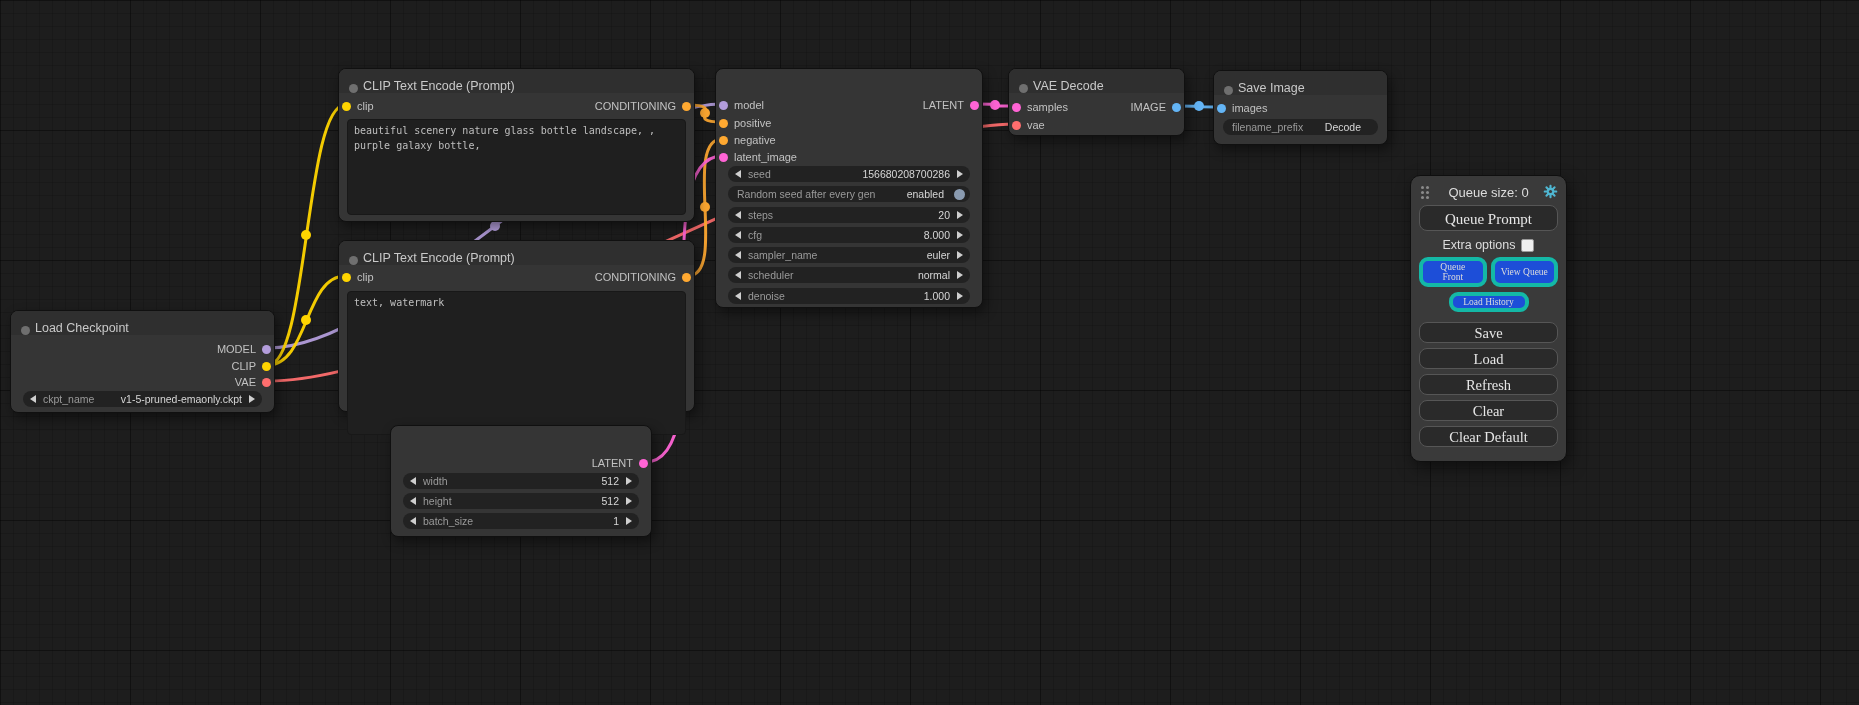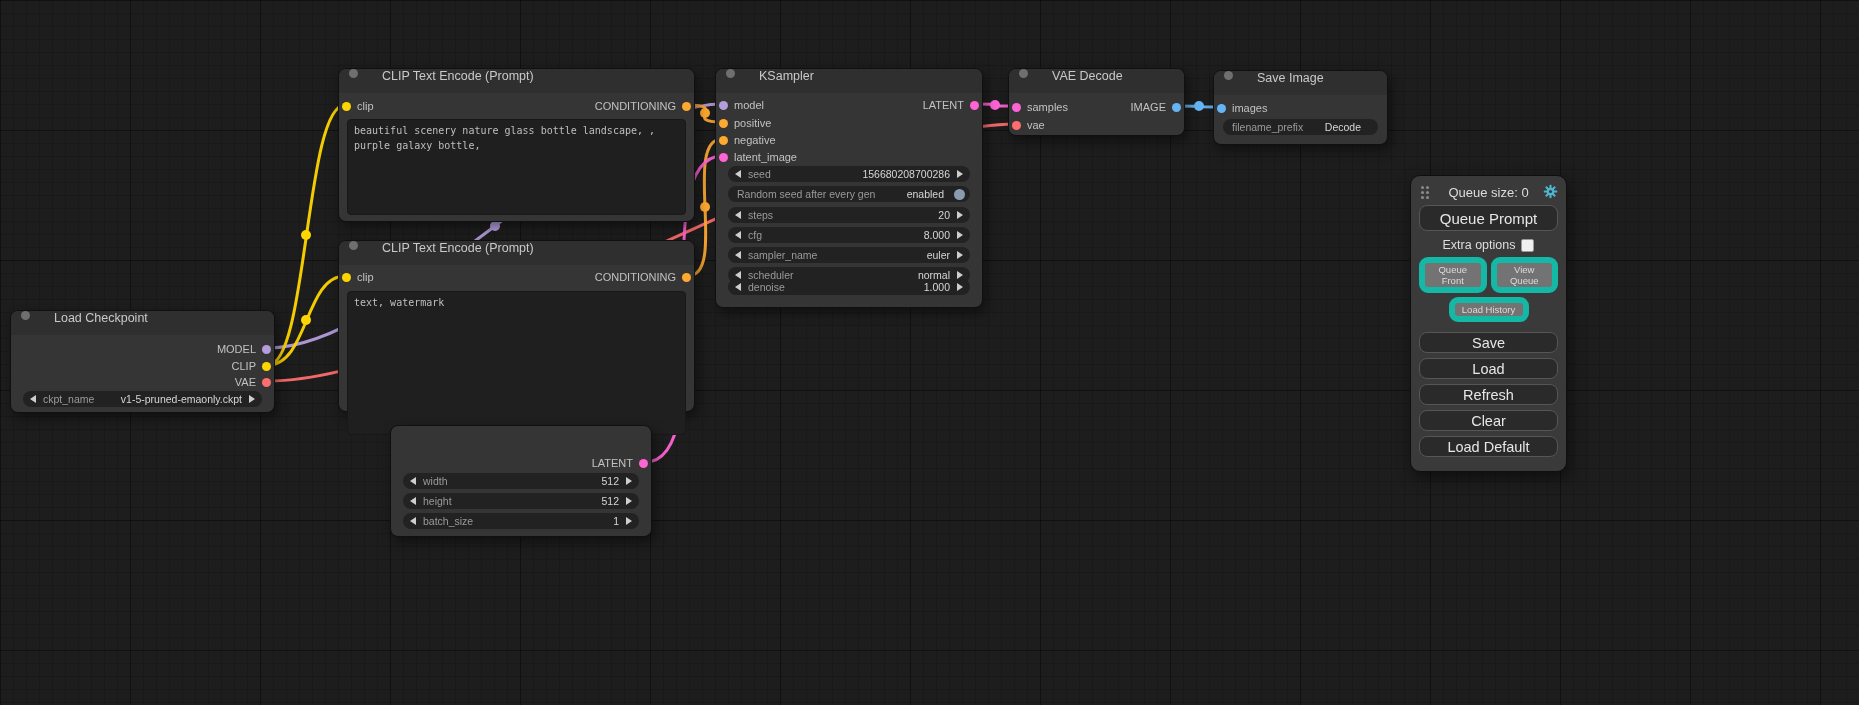--- a/index.html
+++ b/index.html
@@ -11,21 +11,21 @@
       linear-gradient(rgba(0,0,0,.30) 1px, transparent 1px),
       linear-gradient(90deg, rgba(0,0,0,.30) 1px, transparent 1px),
       linear-gradient(rgba(0,0,0,.13) 1px, transparent 1px),
       linear-gradient(90deg, rgba(0,0,0,.13) 1px, transparent 1px);
     background-size:130px 130px,130px 130px,13px 13px,13px 13px;
   }
   .wires{position:absolute;left:0;top:0;z-index:1;}
   .wires path{fill:none;stroke-width:3;stroke-linecap:round;opacity:.95;}
   .node{position:absolute;z-index:2;background:#353535;border:1px solid #101010;
         border-radius:8px;box-shadow:3px 5px 12px rgba(0,0,0,.45);box-sizing:border-box;}
-  .ntitle{height:24px;display:flex;align-items:flex-start;gap:24px;padding:0 10px;
+  .ntitle{height:24px;display:flex;align-items:flex-end;gap:5px;padding:0 10px;
           background:#2f2f2f;border-radius:7px 7px 0 0;}
   .tdot{width:9px;height:9px;border-radius:50%;background:#6f6f6f;flex:none;}
   .ttext{font-size:12.5px;color:#c9c9c9;white-space:nowrap;}
   .slot{position:absolute;display:flex;align-items:center;gap:6px;height:14px;font-size:11px;}
   .slot.in{left:3px;}
   .slot.out{right:3px;}
   .slabel{color:#c2c2c2;white-space:nowrap;}
   .sdot{width:9px;height:9px;border-radius:50%;flex:none;}
   .widget{position:absolute;left:12px;right:12px;height:16px;background:#222;
           border-radius:8px;display:flex;align-items:center;padding:0 7px;
@@ -45,25 +45,25 @@
   
   .menu{position:absolute;left:1410px;top:175px;width:157px;z-index:10;background:#3a3a3a;
         border:1px solid #0f0f0f;border-radius:10px;box-shadow:3px 6px 16px rgba(0,0,0,.5);
         padding:5px 8px 9px;box-sizing:border-box;color:#ddd;}
   .mhead{position:relative;height:22px;display:flex;align-items:center;justify-content:center;}
   .qsize{font-size:13px;color:#ddd;}
   .drag{position:absolute;left:2px;top:5px;width:3px;height:3px;border-radius:50%;background:#8a8a8a;
         box-shadow:5px 0 0 #8a8a8a,0 5px 0 #8a8a8a,5px 5px 0 #8a8a8a,0 10px 0 #8a8a8a,5px 10px 0 #8a8a8a;}
   .gear{position:absolute;right:0;top:3px;width:15px;height:15px;cursor:pointer;}
   .btn{display:block;width:100%;background:#2a2a2a;border:1px solid #565656;border-radius:8px;
-       color:#e6e6e6;text-align:center;cursor:pointer;font-family:Liberation Sans, sans-serif;box-sizing:border-box;}
+       color:#e6e6e6;text-align:center;cursor:pointer;font-family:Liberation Serif, serif;box-sizing:border-box;}
   .btn.big{font-size:15px;height:26px;line-height:24px;margin:2px 0 7px;}
   .btn.mid{font-size:14.5px;height:21px;line-height:19px;margin:5px 0;}
   .btn.small{display:inline-block;width:auto;font-size:9.5px;padding:1px 6px;border-radius:9px;
-             background:#737373;border:6px solid #14b8a6;color:#dcdcdc;}
+             background:#1d4ed8;border:4px solid #14b8a6;color:#dcdcdc;}
   .extra{display:flex;align-items:flex-end;justify-content:center;gap:6px;font-size:12.5px;
          margin:0 0 5px;color:#ddd;}
   .cbx{width:11px;height:11px;background:#f0f0f0;border:1px solid #9a9a9a;border-radius:2px;
        display:inline-block;cursor:pointer;}
   .srow{display:flex;gap:4px;justify-content:space-between;margin-bottom:4px;}
   .srow .btn.small{flex:1;}
   .crow{text-align:center;margin-bottom:10px;}
 </style>
 </head>
 <body>
@@ -173,24 +173,20 @@
   </div>
   <div class="widget" style="top:87px">
     <span class="tri l"></span>
     <span class="wlabel">batch_size</span>
     <span class="wvalue">1</span>
     <span class="tri r"></span>
   </div>
 </div>
 
 <div class="node" style="left:715px;top:68px;width:268px;height:240px">
-  <div class="ntitle">
-    <span class="tdot"></span>
-    <span class="ttext">KSampler</span>
-  </div>
   <div class="slot in" style="top:29px">
     <span class="sdot" style="background: rgb(179, 157, 219);"></span>
     <span class="slabel">model</span>
   </div>
   <div class="slot in" style="top:47px">
     <span class="sdot" style="background: rgb(255, 169, 49);"></span>
     <span class="slabel">positive</span>
   </div>
   <div class="slot in" style="top:64px">
     <span class="sdot" style="background: rgb(255, 169, 49);"></span>
@@ -232,21 +228,21 @@
     <span class="wlabel">sampler_name</span>
     <span class="wvalue">euler</span>
     <span class="tri r"></span>
   </div>
   <div class="widget" style="top:198px">
     <span class="tri l"></span>
     <span class="wlabel">scheduler</span>
     <span class="wvalue">normal</span>
     <span class="tri r"></span>
   </div>
-  <div class="widget" style="top:210px">
+  <div class="widget" style="top:219px">
     <span class="tri l"></span>
     <span class="wlabel">denoise</span>
     <span class="wvalue">1.000</span>
     <span class="tri r"></span>
   </div>
 </div>
 
 <div class="node" style="left:1008px;top:68px;width:177px;height:68px">
   <div class="ntitle">
     <span class="tdot"></span>
@@ -307,14 +303,14 @@
     <button class="btn small">Queue Front</button>
     <button class="btn small">View Queue</button>
   </div>
   <div class="crow">
     <button class="btn small" style="width:80px">Load History</button>
   </div>
   <button class="btn mid">Save</button>
   <button class="btn mid">Load</button>
   <button class="btn mid">Refresh</button>
   <button class="btn mid">Clear</button>
-  <button class="btn mid">Load Default</button>
+  <button class="btn mid">Clear Default</button>
 </div>
 
 </body></html>

